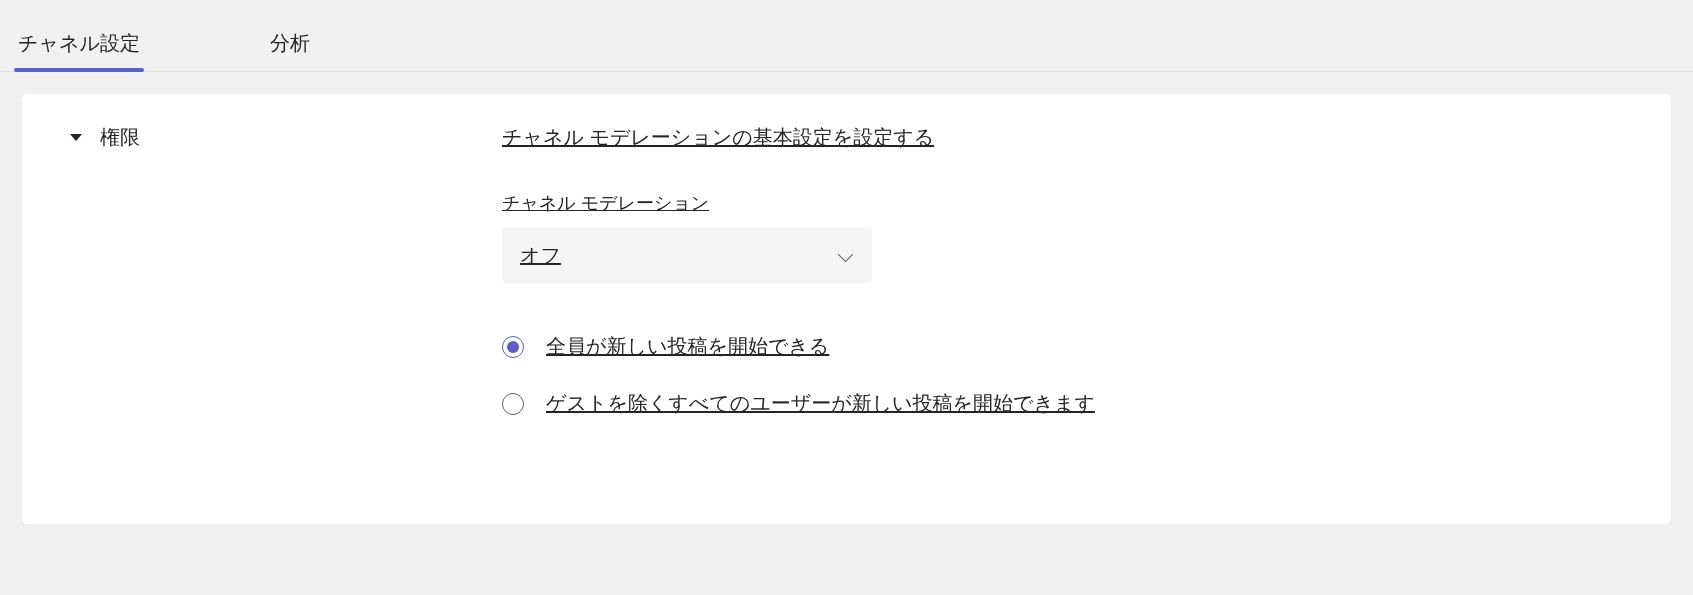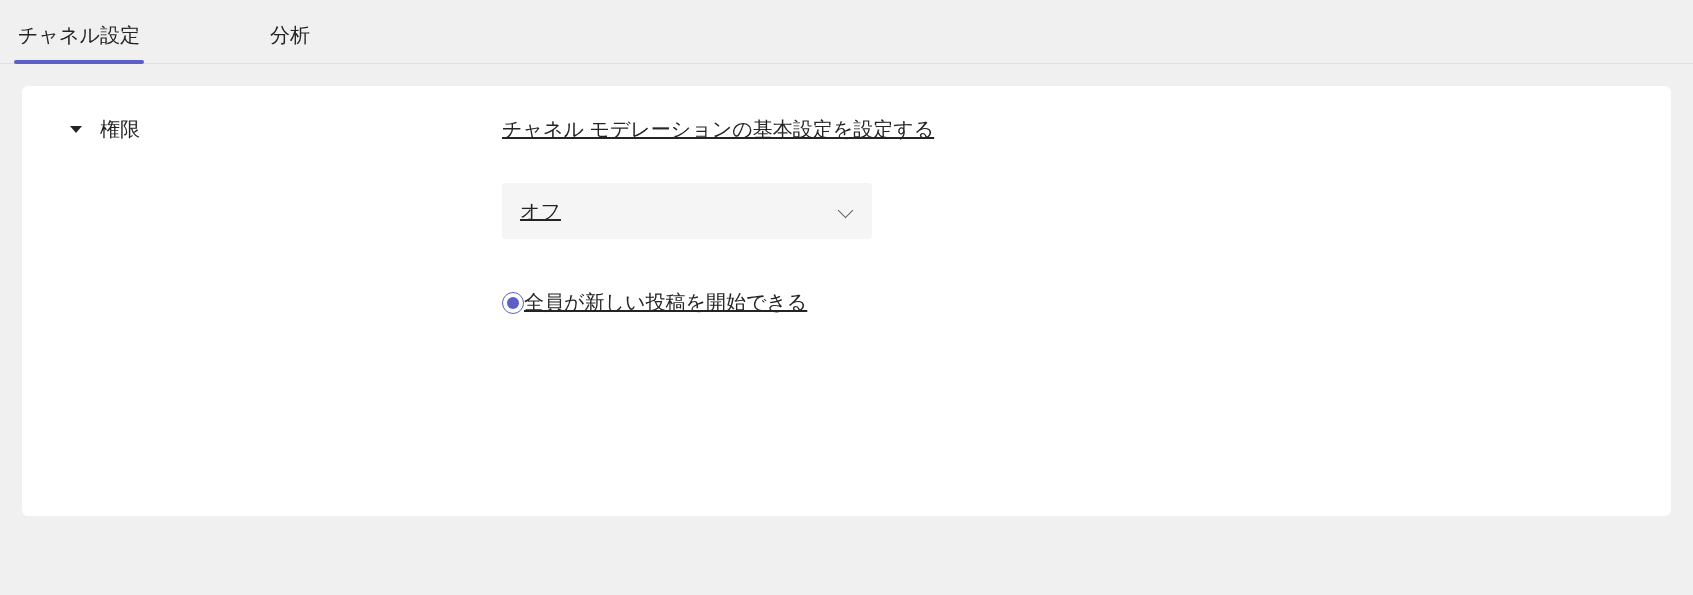--- a/index.html
+++ b/index.html
@@ -8,21 +8,21 @@
       background: #f0f0f0;
       width: 1693px;
       height: 595px;
       overflow: hidden;
       color: #242424;
     }
     .tab-bar {
       display: flex;
       align-items: flex-end;
       padding: 0 18px;
-      height: 64px;
+      height: 72px;
       background: #f0f0f0;
       border-bottom: 1px solid #e0e0e0;
     }
     .tab {
       padding: 18px 0 14px 0;
       margin-right: 130px;
       font-size: 20px;
       color: #242424;
       cursor: pointer;
       position: relative;
@@ -108,20 +108,21 @@
       border-bottom: 1.5px solid #616161;
       transform: rotate(45deg);
     }
     .question {
       font-size: 19px;
       margin-bottom: 22px;
     }
     .radio-row {
       display: flex;
       align-items: center;
+      gap: 22px;
       margin-bottom: 30px;
       cursor: pointer;
     }
     .radio {
       width: 22px; height: 22px;
       border: 1.5px solid #616161;
       border-radius: 50%;
       position: relative;
       flex-shrink: 0;
     }
@@ -149,26 +150,31 @@
 
 <div class="panel">
   <div class="row">
     <div class="section-header">
       <div class="caret-down"></div>
       <div class="section-title">権限</div>
     </div>
     <div class="content">
       <div class="content-heading">チャネル モデレーションの基本設定を設定する</div>
 
+      <div class="field-label">チャネル モデレーション</div>
       <div class="dropdown">
         <span>オフ</span>
         <span class="chevron"></span>
       </div>
 
 
       <div class="radio-row">
         <div class="radio selected"></div>
         <div class="radio-label">全員が新しい投稿を開始できる</div>
       </div>
 
+      <div class="radio-row">
+        <div class="radio"></div>
+        <div class="radio-label">ゲストを除くすべてのユーザーが新しい投稿を開始できます</div>
+      </div>
     </div>
   </div>
 </div>
 
 </body></html>

